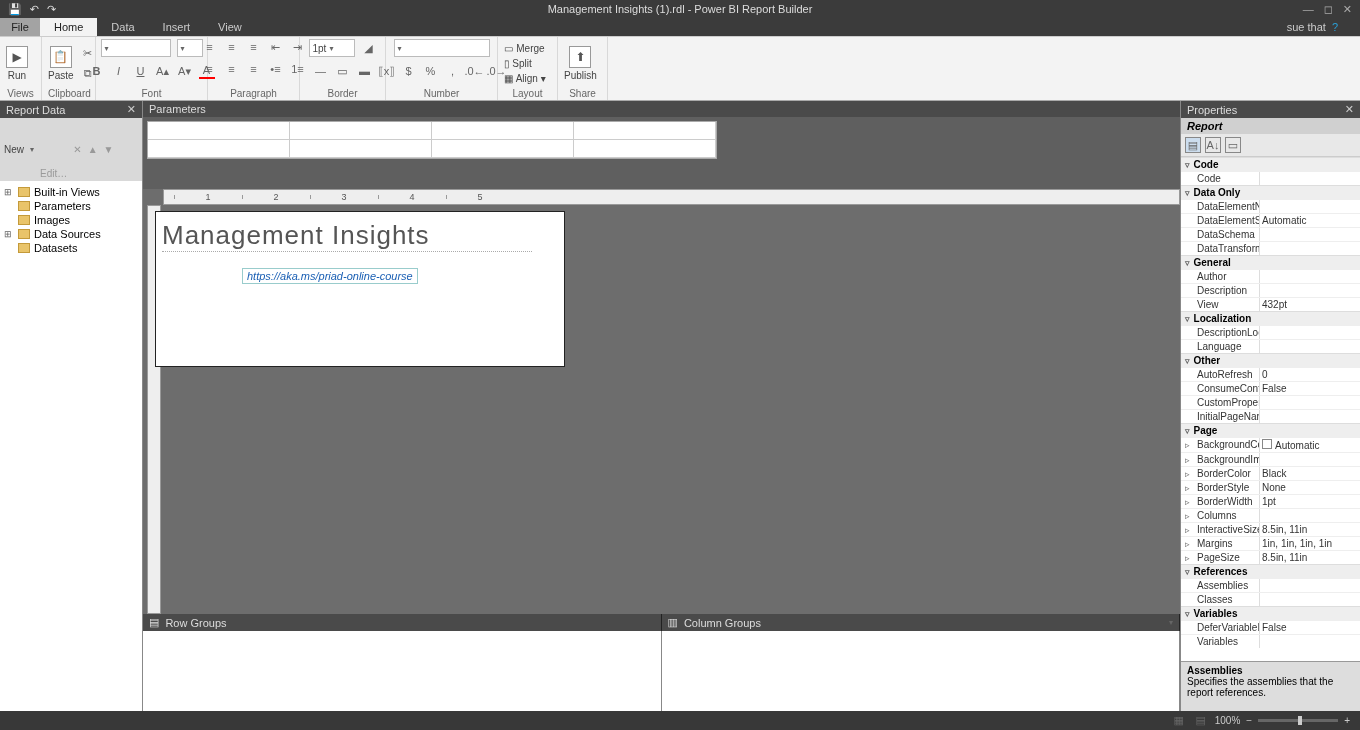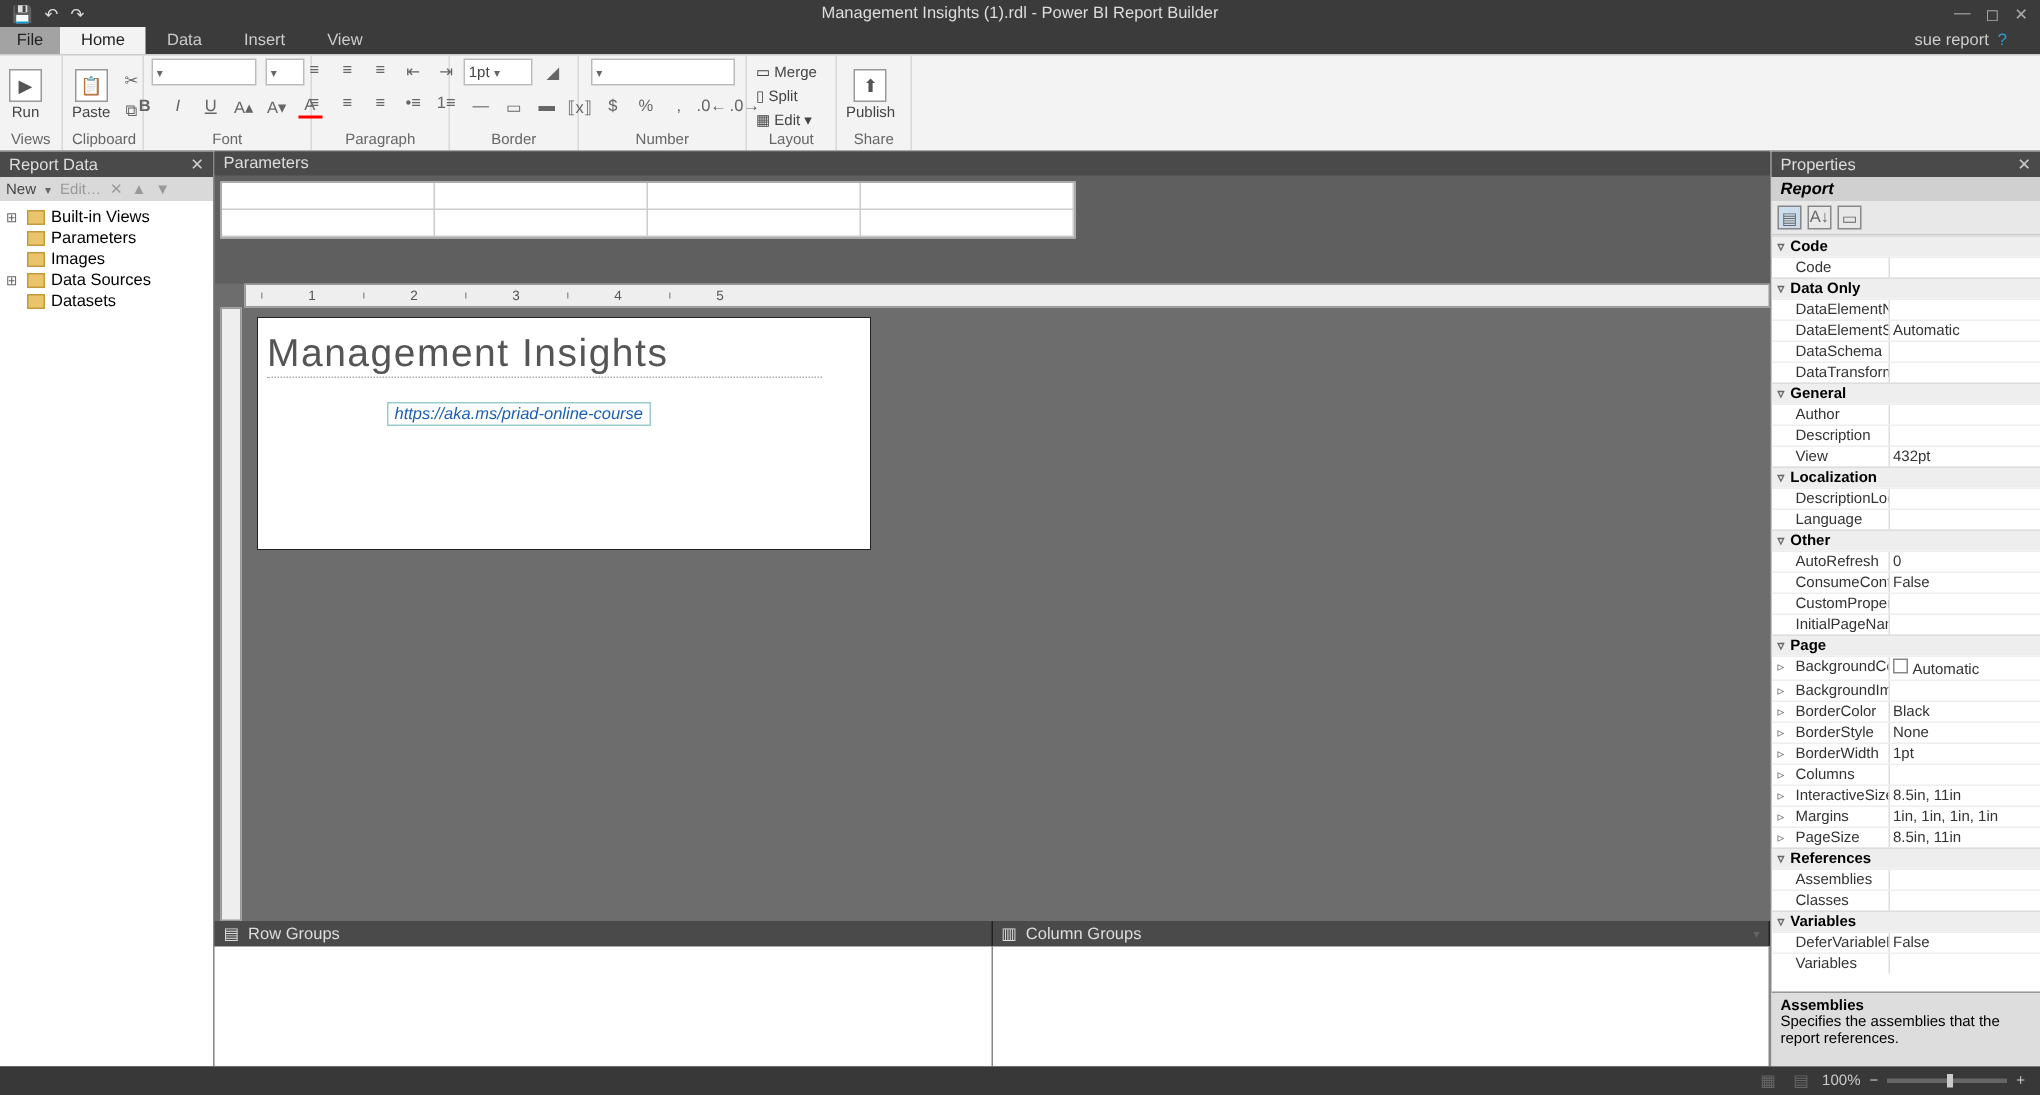--- a/index.html
+++ b/index.html
@@ -32,21 +32,21 @@
   .treeitem { display:flex; align-items:center; gap:4px; padding:1px 0; }
   .folder { width:12px; height:10px; background:#e9c46a; border:1px solid #c49a3a; }
   .plus { font-size:9px; color:#666; width:10px; }
   .center { flex:1; display:flex; flex-direction:column; background:#5f5f5f; }
   .paramrow { display:flex; flex-direction:column; }
   .paramgrid { background:#fff; border:1px solid #aaa; margin:4px 0 0 4px; width:570px; height:38px; display:grid; grid-template-columns:repeat(4,1fr); grid-template-rows:1fr 1fr; }
   .paramgrid div { border-right:1px solid #ccc; border-bottom:1px solid #ccc; }
   .design { flex:1; background:#6d6d6d; position:relative; overflow:hidden; margin-top:30px; }
   .hruler { position:absolute; top:0; left:20px; right:0; height:16px; background:#eee; border:1px solid #999; font-size:9px; color:#555; display:flex; align-items:center; }
   .vruler { position:absolute; top:16px; left:4px; width:14px; bottom:0; background:#eee; border:1px solid #999; font-size:9px; color:#555; display:flex; flex-direction:column; }
-  .canvas { position:absolute; top:22px; left:28px; width:410px; height:156px; background:#fff; border:1px solid #222; }
+  .canvas { position:absolute; top:22px; left:12px; width:410px; height:156px; background:#fff; border:1px solid #222; }
   .rtitle { position:absolute; top:8px; left:6px; width:370px; font-size:26px; font-weight:300; color:#555; letter-spacing:1px; border-bottom:1px dotted #aaa; }
   .linkbox { position:absolute; top:56px; left:86px; border:1px solid #9cc; padding:1px 4px; font-size:11px; color:#1a5fb4;font-style:italic; }
   .groupbar { height:17px; background:#4a4a4a; display:flex; color:#ddd; font-size:11px; }
   .groupbar .half { flex:1; display:flex; align-items:center; gap:6px; padding-left:6px; border-right:1px solid #222;}
   .grouppanels { height:80px; background:#fff; display:flex; }
   .grouppanels div { flex:1; border-right:1px solid #888; }
   .propspanel { width:180px; background:#fff; display:flex; flex-direction:column; border-left:1px solid #888;}
   .propshdr2 { background:#d0d0d0; font-size:11px; font-weight:bold; padding:2px 6px;font-style:italic; }
   .proptool { background:#e8e8e8; border-bottom:1px solid #ccc; padding:3px 4px; display:flex; gap:4px; }
   .propgrid { flex:1; overflow:auto; font-size:10px; }
@@ -83,21 +83,21 @@
   </div>
 </div>
 
 <div class="menubar">
   <div class="filebtn">File</div>
   <div class="tab active">Home</div>
   <div class="tab">Data</div>
   <div class="tab">Insert</div>
   <div class="tab">View</div>
   <div class="user">
-    <span>sue report</span>
+    <span>sue that</span>
     <span class="help">?</span>
   </div>
 </div>
 
 <div class="ribbon">
   <div class="rgroup" style="width:42px;">
     <div class="body">
         <div class="big">
           <span class="iconbox">▶</span>
           <span>Run</span>
@@ -197,21 +197,21 @@
         <span class="iconsm">.0→</span>
       </div>
     </div>
     <div class="label">Number</div>
   </div>
   <div class="rgroup" style="width:60px;">
     <div class="body">
         <div class="col" style="font-size:10px;">
       <span>▭ <span>Merge</span></span>
       <span>▯ <span>Split</span></span>
-      <span>▦ <span>Edit</span> ▾</span>
+      <span>▦ <span>Align</span> ▾</span>
     </div>
       </div>
     <div class="label">Layout</div>
   </div>
   <div class="rgroup" style="width:50px;">
     <div class="body">
         <div class="big">
           <span class="iconbox">⬆</span>
           <span>Publish</span>
         </div>
@@ -223,21 +223,21 @@
 <div class="main">
 
   <div class="leftpanel">
     <div class="panelhead">
         <span>Report Data</span>
         <span class="x">✕</span>
       </div>
     <div class="rdtoolbar">
       <span>New</span>
         <span class="chev"></span>
-      <span style="color:#999;">Edit…</span>
+      <span style="color:#999;margin-top:48px;">Edit…</span>
       <span style="color:#999;">✕</span>
       <span style="color:#999;">▲</span>
       <span style="color:#999;">▼</span>
     </div>
     <div class="tree" id="rdtree">
         <div class="treeitem">
           <span class="plus">⊞</span>
           <span class="folder"></span>
           <span>Built-in Views</span>
         </div>

